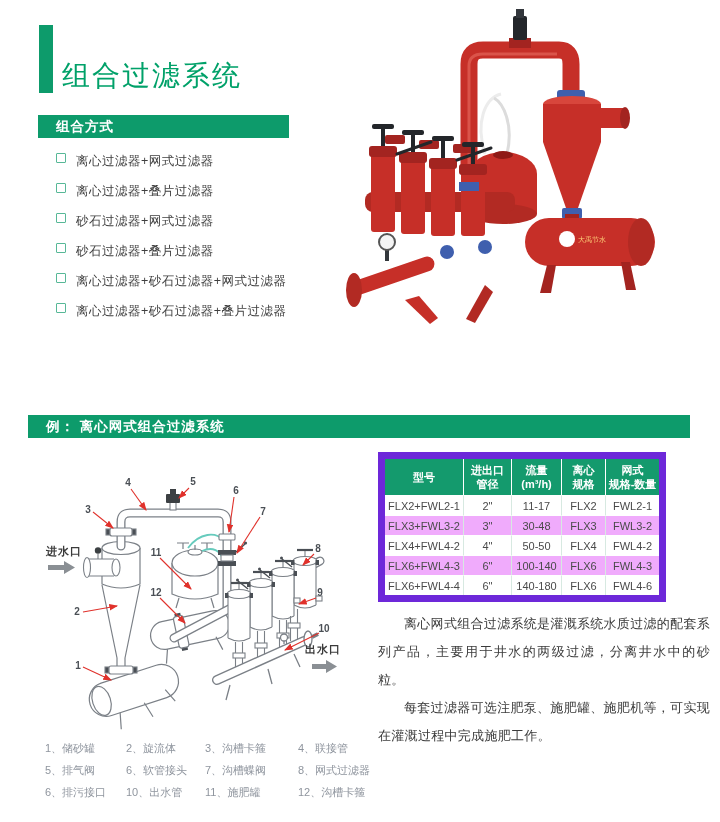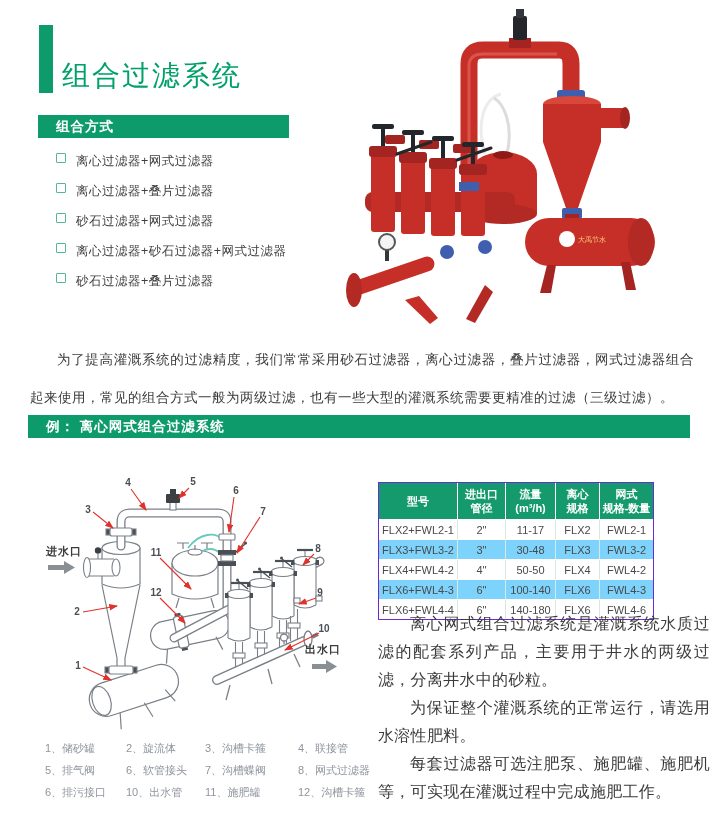--- a/index.html
+++ b/index.html
@@ -36,34 +36,34 @@
   .diagram svg { width:100%; height:100%; }
   .dnum { font-size:10px; font-weight:bold; fill:#4a4f55; }
   .dlabel { font-size:11px; font-weight:bold; fill:#3b3b3b; letter-spacing:1px; }
 
   
   .legend { position:absolute; left:45px; top:741px; width:322px; display:grid;
             grid-template-columns:74px 72px 86px auto; row-gap:12px;gap:7px; }
   .legend span { font-size:11px; color:#8f959e; white-space:nowrap; }
 
   
-  .spec-table { position:absolute; left:378px; top:482px; border-collapse:separate; border-spacing:0;
-                border:1px solid #6d28d9; }
+  .spec-table { position:absolute; left:378px; top:452px; border-collapse:separate; border-spacing:0;
+                border:7px solid #6d28d9; }
   .spec-table th { background:#149a6d; color:#ffffff; font-size:11px; font-weight:bold;
                    white-space:pre-line; text-align:center; vertical-align:middle;
                    padding:3px 1px; height:36px; border-left:1px solid #ffffff; line-height:14px; }
   .spec-table th:first-child { border-left:none; }
   .spec-table td { font-size:11px; color:#4a4a4a; text-align:center; height:20px;
                    border-top:1px solid #ffffff; border-left:1px solid #d7e9e1; background:#ffffff; }
   .spec-table td:first-child { border-left:none; }
-  .spec-table tr.alt td { background:#7dd3fc; }
+  .spec-table tr.alt td { background:#f0abfc; }
 
   
   .right-text { position:absolute; left:378px; top:610px; width:332px; }
-  .right-text p { font-size:16px; color:#3b3b3b; line-height:28px; text-align:justify;
+  .right-text p { font-size:13px; color:#3b3b3b; line-height:28px; text-align:justify;
                   text-indent:2em; letter-spacing:0.3px; }
 </style>
 </head>
 <body>
 
 <div class="page">
 
   <div class="accent-bar"></div>
   <div class="title-zh">组合过滤系统</div>
 
@@ -165,29 +165,32 @@
     <div class="combo-item">
         <span class="cbx"></span>
         <span class="combo-label">离心过滤器+叠片过滤器</span>
       </div>
     <div class="combo-item">
         <span class="cbx"></span>
         <span class="combo-label">砂石过滤器+网式过滤器</span>
       </div>
     <div class="combo-item">
         <span class="cbx"></span>
+        <span class="combo-label">砂石过滤器+叠片过滤器</span>
+      </div>
+    <div class="combo-item">
+        <span class="cbx"></span>
         <span class="combo-label">离心过滤器+砂石过滤器+网式过滤器</span>
       </div>
     <div class="combo-item">
         <span class="cbx"></span>
-        <span class="combo-label">砂石过滤器+叠片过滤器</span>
+        <span class="combo-label">离心过滤器+砂石过滤器+叠片过滤器</span>
       </div>
   </div>
 
-  <p class="intro">为了提高灌溉系统的过滤精度，我们常常采用砂石过滤器，离心过滤器，叠片过滤器，网式过滤器组合起来使用，常见的组合方式一般为两级过滤，也有一些大型的灌溉系统需要更精准的过滤（三级过滤）。</p>
 
   <div class="section-bar bar-example">例： 离心网式组合过滤系统</div>
 
   <div class="diagram">
     <svg viewBox="0 0 345 292">
       <defs>
         <marker id="arr" markerWidth="9" markerHeight="8" refX="7" refY="3" orient="auto">
           <path d="M0,0 L8,3 L0,6 Z" fill="#e0312b"></path>
         </marker>
       </defs>
@@ -457,17 +460,16 @@
           <td>6"</td>
           <td>140-180</td>
           <td>FLX6</td>
           <td>FWL4-6</td>
       </tr>
     </tbody>
   </table>
 
   <div class="right-text">
     <p>离心网式组合过滤系统是灌溉系统水质过滤的配套系列产品，主要用于井水的两级过滤，分离井水中的砂粒。</p>
-    <p>为保证整个灌溉系统的正常运行，请选用水溶性肥料。</p>
     <p>每套过滤器可选注肥泵、施肥罐、施肥机等，可实现在灌溉过程中完成施肥工作。</p>
   </div>
 
 </div>
 
 </body></html>

